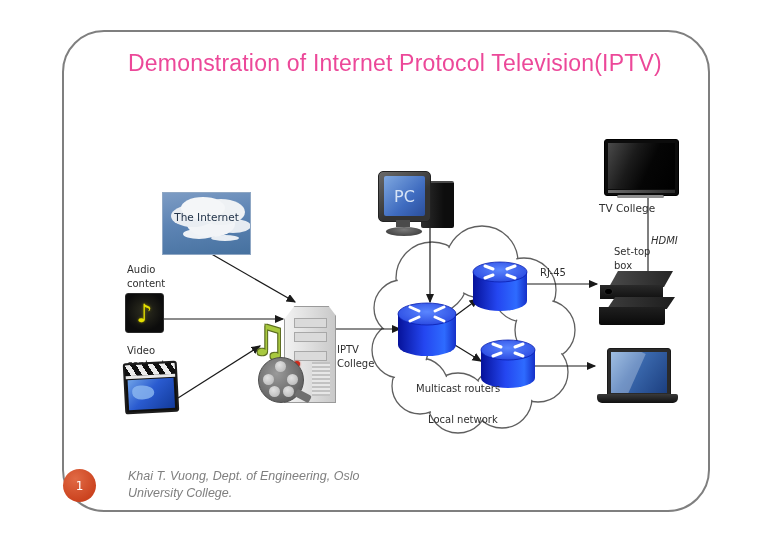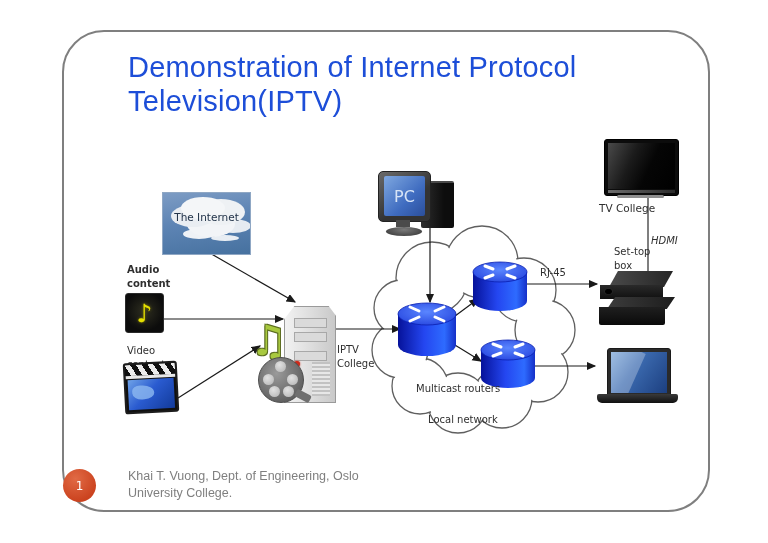--- a/index.html
+++ b/index.html
@@ -5,22 +5,22 @@
   html,body{margin:0;padding:0;background:#ffffff;}
   body{width:768px;height:543px;position:relative;overflow:hidden;
        font-family:"DejaVu Sans","Liberation Sans",sans-serif;}
   .abs{position:absolute;}
 
   
   .slide-frame{left:62px;top:30px;width:644px;height:478px;
     border:2px solid #7f7f7f;border-radius:42px;background:#fff;}
 
   
-  .title{left:128px;top:50px;width:545px;font-size:29px;line-height:1.18;
-    color:#1d4ed8;font-family:"Liberation Sans",sans-serif;letter-spacing:.2px;}
+  .title{left:128px;top:50px;width:545px;font-size:23px;line-height:1.18;
+    color:#ec4899;font-family:"Liberation Sans",sans-serif;letter-spacing:.2px;}
 
   
   .lbl{font-size:10px;color:#2f2f2f;line-height:1.35;}
 
   
   .inet{left:124px;top:192px;width:87px;height:61px;
     background:linear-gradient(170deg,#7d9cc4 0%,#5d84b4 45%,#46719f 100%);
     border:1px solid #8fa7c4;overflow:hidden;margin-left:38px;}
   .inet .puff{position:absolute;left:18px;top:4px;width:44px;height:22px;border-radius:50%;
     background:#f4f6f8;
@@ -117,21 +117,21 @@
     background:rgba(255,255,255,.28);transform:rotate(24deg);}
   .lap-base{left:597px;top:394px;width:81px;height:9px;border-radius:2px 2px 5px 5px;
     background:linear-gradient(180deg,#3a3a3a,#101010);}
 
   
   .page-badge{left:63px;top:469px;width:33px;height:33px;border-radius:50%;
     background:radial-gradient(circle at 38% 30%,#e16a45,#cb431f 72%);
     display:flex;align-items:center;justify-content:center;
     color:#fff;font-size:12px;}
   .footer-text{left:128px;top:468px;width:252px;font-size:12.5px;line-height:1.35;
-    color:#7f7f7f;font-family:"Liberation Sans",sans-serif;}
+    color:#7f7f7f;font-family:"Liberation Sans",sans-serif;font-style:italic;}
 </style>
 </head>
 <body>
 
 <div class="abs slide-frame"></div>
 
 <div class="abs title">Demonstration of Internet Protocol Television(IPTV)</div>
 
 <svg class="abs" width="768" height="543" viewBox="0 0 768 543" style="left:0;top:0;">
   <defs>
@@ -225,21 +225,21 @@
       </g>
     </g>
   </g>
 </svg>
 
 <div class="abs inet">
   <div class="puff"></div>
   <div class="inet-text">The Internet</div>
 </div>
 
-<div class="abs lbl" style="left:127px;top:263px;width:46px;font-weight:bold;">Audio content</div>
+<div class="abs lbl" style="left:127px;top:263px;width:46px;">Audio content</div>
 <div class="abs audio-ic">
     <span>♪</span>
   </div>
 
 <div class="abs lbl" style="left:127px;top:344px;width:46px;">Video content</div>
 <div class="abs video-ic">
   <div class="clap"></div>
   <div class="clap2"></div>
   <div class="pic"></div>
 </div>

